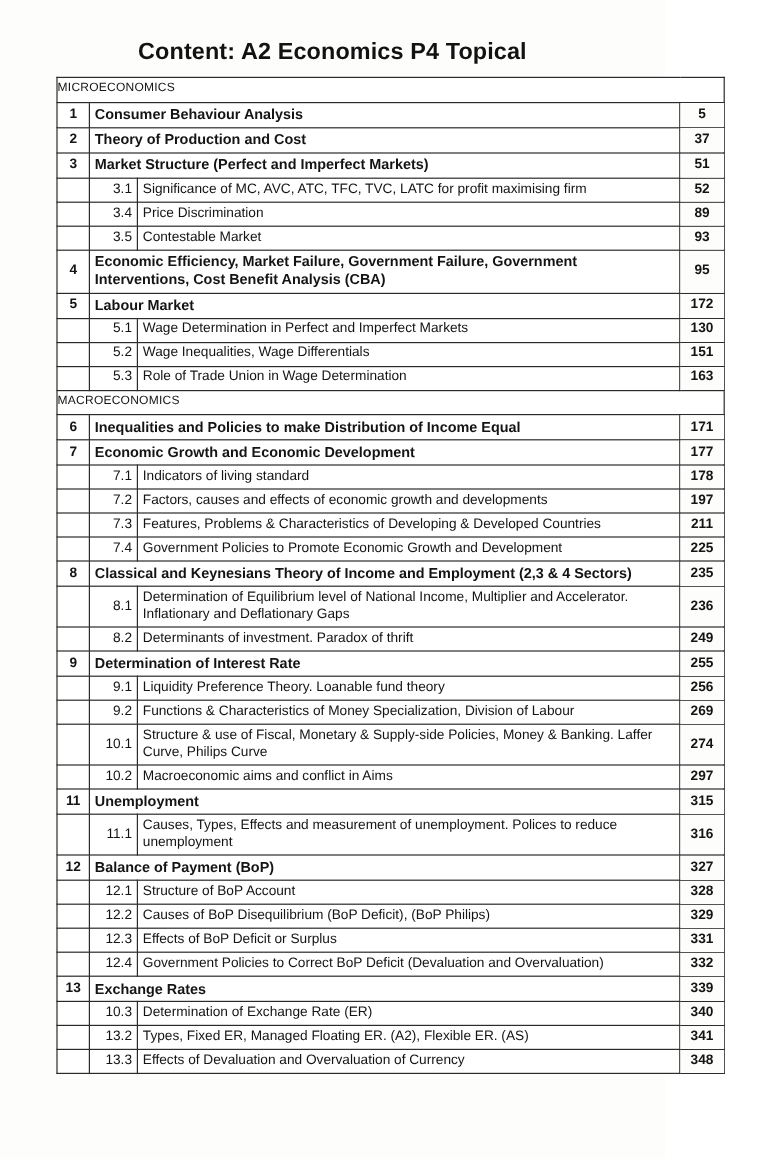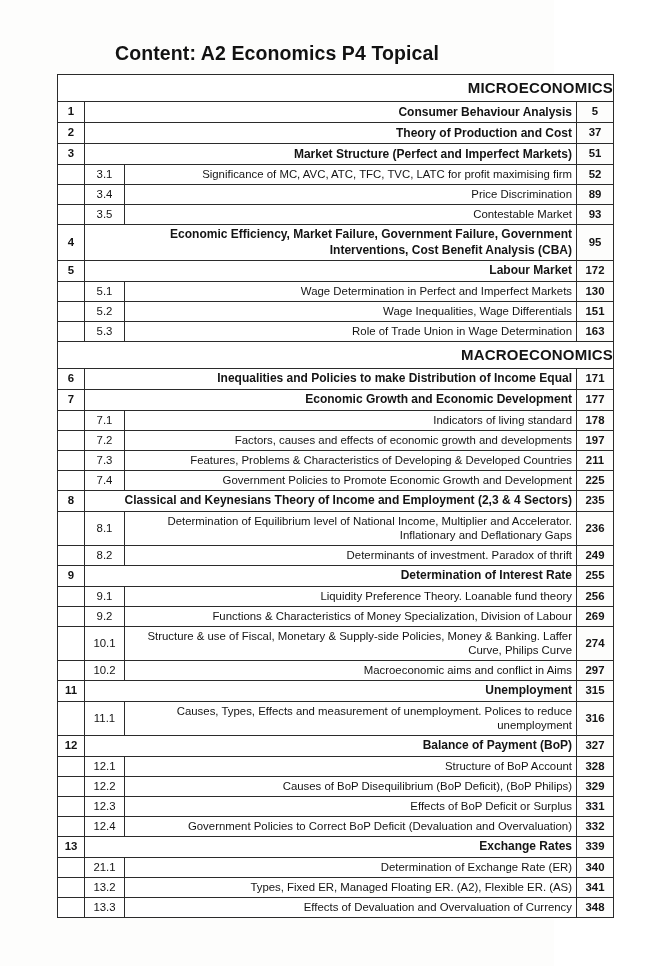--- a/index.html
+++ b/index.html
@@ -13,21 +13,21 @@
     height: 966px;
     font-family: "Liberation Sans", sans-serif;
     color: #1a1a1a;
     position: relative;
     overflow: hidden;
   }
   .page {
     width: 554px;
     height: 966px;
     box-sizing: border-box;
-    padding: 12px;
+    padding: 2px;
     background: #fdfdfc;
     position: relative;
   }
   .doc-title {
     text-align: center;
     font-size: 19.5px;
     font-weight: bold;
     letter-spacing: 0.1px;
     color: #121212;
     padding-top: 30px;
@@ -52,42 +52,42 @@
   col.c-sub   { width: 40px; }
   col.c-title { width: 452px; }
   col.c-page  { width: 37px; }
 
   td.num {
     text-align: center;
     font-weight: bold;
     font-size: 12px;
   }
   td.sub {
-    text-align: center;
+    text-align: right;
     font-size: 11.4px;
     font-weight: normal;
   }
   td.title {
-    text-align: right;
+    text-align: left;
     padding-left: 6px;
     margin-left: 36px;
   }
   td.title.bold {
     font-weight: bold;
     font-size: 12px;
   }
   td.page {
     text-align: center;
     font-size: 11.6px;
     font-weight: bold;
   }
   tr.section td.section-head {
-    text-align: right;
-    font-weight: bold;
-    font-size: 15px;
+    text-align: left;
+    font-weight: normal;
+    font-size: 10px;
     letter-spacing: 0.2px;
     padding: 3px 0 4px 0;
   }
   tr.main td { font-weight: bold; }
   tr.tall td { height: 30px; }
   tr.normal td { height: 16px; }
   tr.main td.title { padding-top: 2px; padding-bottom: 2px; }
 </style>
 </head>
 <body>
@@ -291,21 +291,21 @@
           <td class="title">Government Policies to Correct BoP Deficit (Devaluation and Overvaluation)</td>
           <td class="page">332</td>
         </tr>
         <tr class="main normal">
           <td class="num">13</td>
           <td class="title bold" colspan="2">Exchange Rates</td>
           <td class="page">339</td>
         </tr>
         <tr class="normal">
           <td class="num"></td>
-          <td class="sub">21.1</td>
+          <td class="sub">10.3</td>
           <td class="title">Determination of Exchange Rate (ER)</td>
           <td class="page">340</td>
         </tr>
         <tr class="normal">
           <td class="num"></td>
           <td class="sub">13.2</td>
           <td class="title">Types, Fixed ER, Managed Floating ER. (A2), Flexible ER. (AS)</td>
           <td class="page">341</td>
         </tr>
         <tr class="normal">

